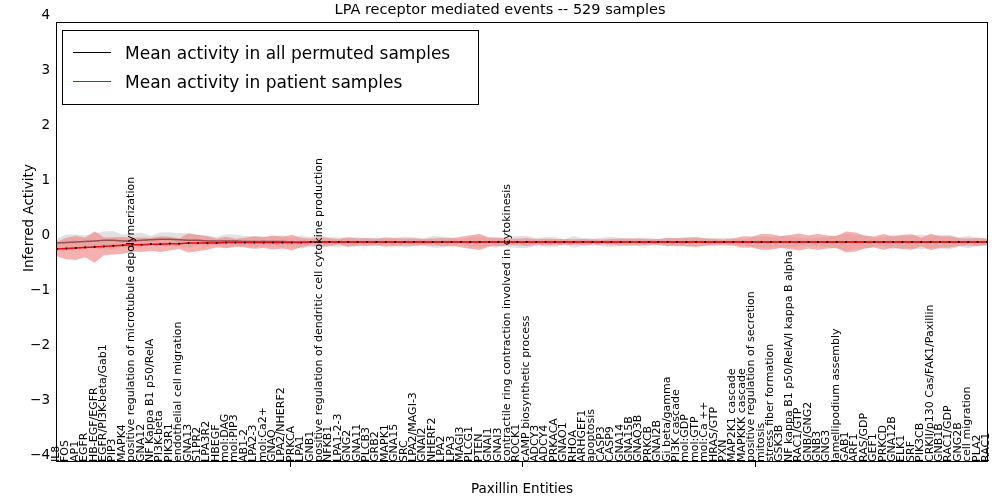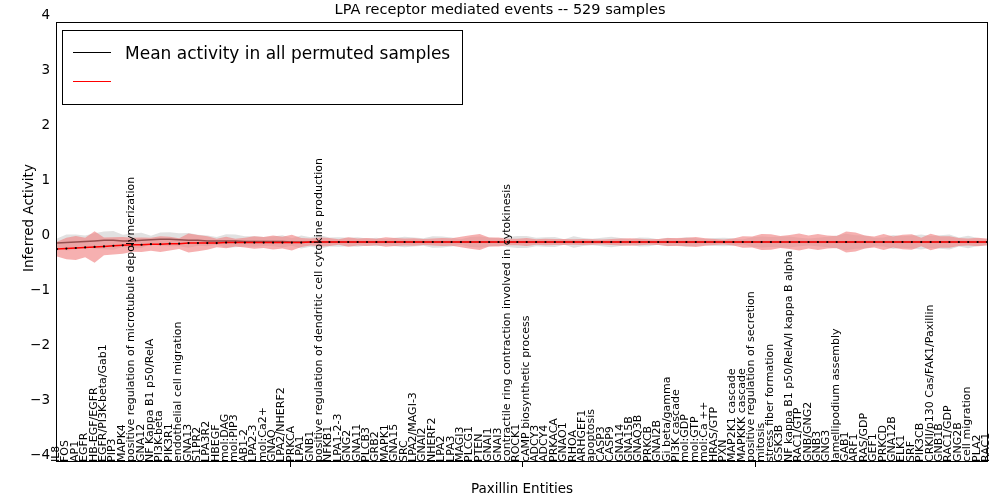--- a/index.html
+++ b/index.html
@@ -119,21 +119,21 @@
     color: #000;
   }
 
   
   #legend {
     position: absolute;
     left: 62px;
     top: 30px;
     border: 1.3px solid #000;
     background: #fff;
-    padding: 7px 12px 8px 10px;
+    padding: 7px 28px 8px 10px;
     box-sizing: border-box;
   }
   .legend-row {
     display: flex;
     align-items: center;
     height: 29px;
   }
   .legend-swatch {
     width: 38px;
     height: 0;
@@ -403,16 +403,17 @@
       <div class="xtick-label" style="left: 991px;">RAC1</div>
     </div>
 
   <div id="legend">
       <div class="legend-row">
         <div class="legend-swatch" style="border-top: 1.6px solid rgb(0, 0, 0);"></div>
         <div class="legend-text">Mean activity in all permuted samples</div>
       </div>
       <div class="legend-row">
         <div class="legend-swatch" style="border-top: 1.6px solid rgb(255, 0, 0);"></div>
+        <div class="legend-text">Mean activity in patient samples</div>
       </div>
     </div>
 
 </div>
 
 </body></html>

